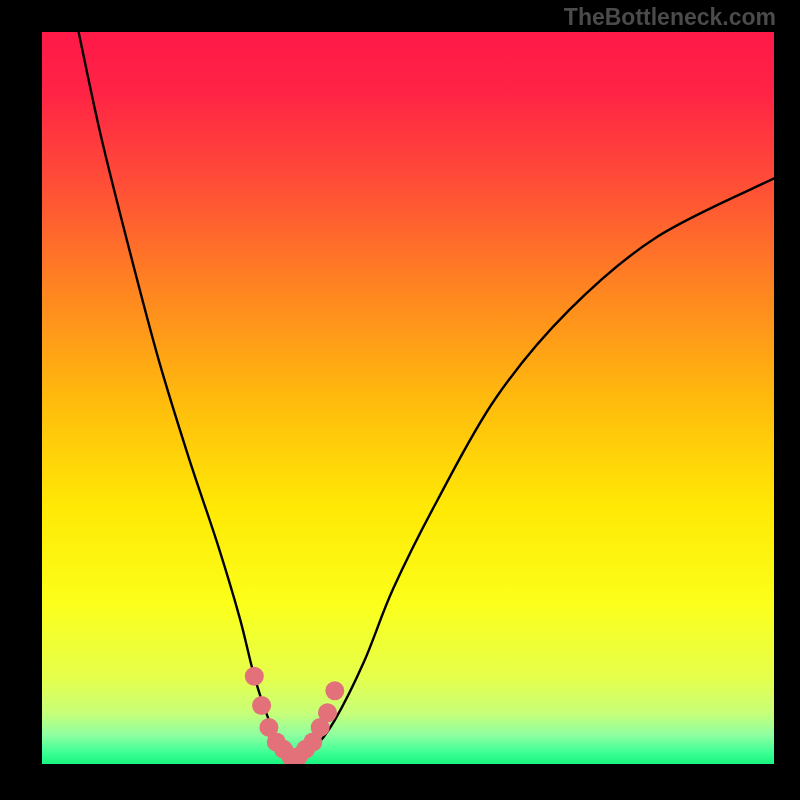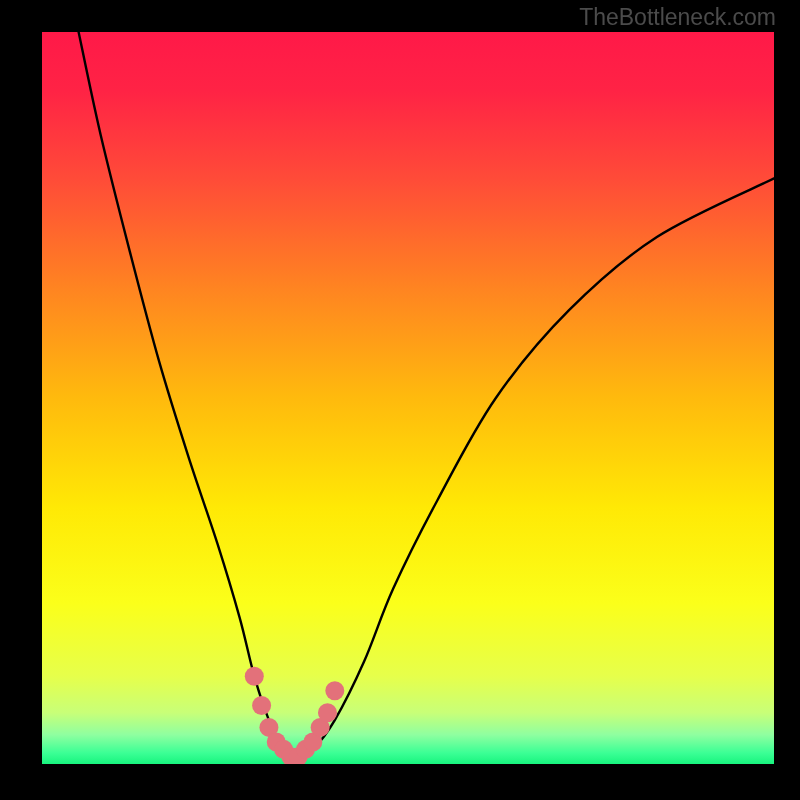--- a/index.html
+++ b/index.html
@@ -33,21 +33,21 @@
     width: 100%;
     height: 100%;
   }
   .watermark {
     position: absolute;
     top: 4px;
     right: 24px;
     color: #4b4b4b;
     font-size: 23px;
     letter-spacing: 0px;
-    font-weight: 400;
+    font-weight: 700;
   }
 </style>
 </head>
 <body>
 
 <div class="watermark">TheBottleneck.com</div>
 
 <div class="frame">
   <svg class="gradient-bg" viewBox="0 0 732 732" preserveAspectRatio="none">
     <defs>

